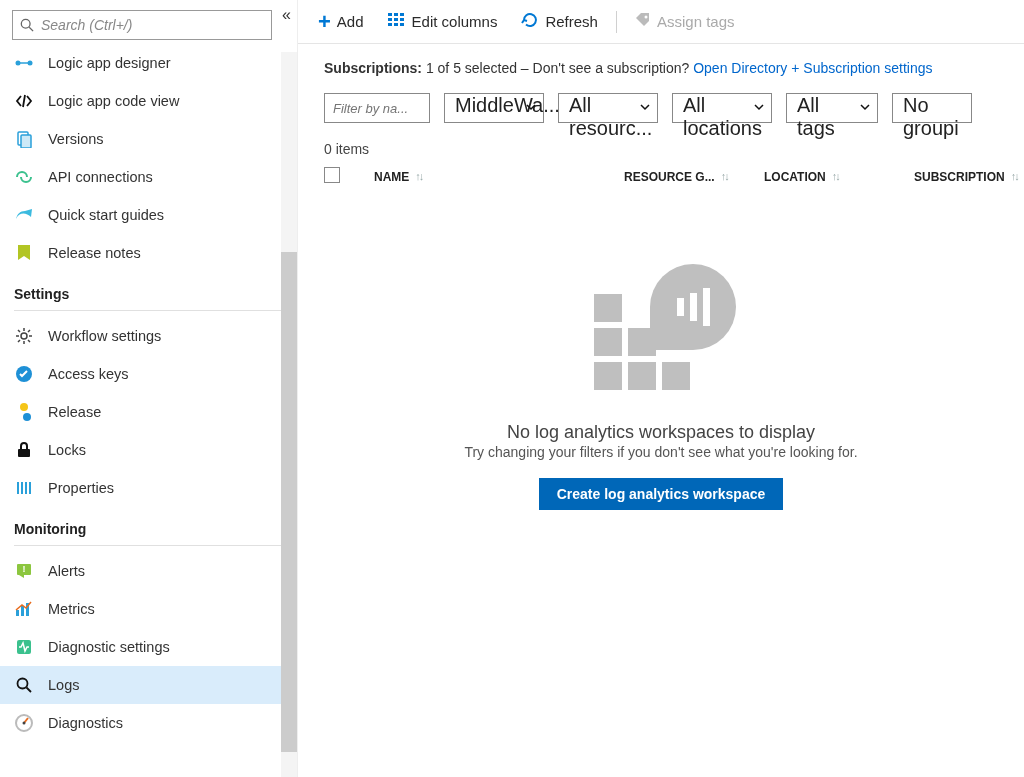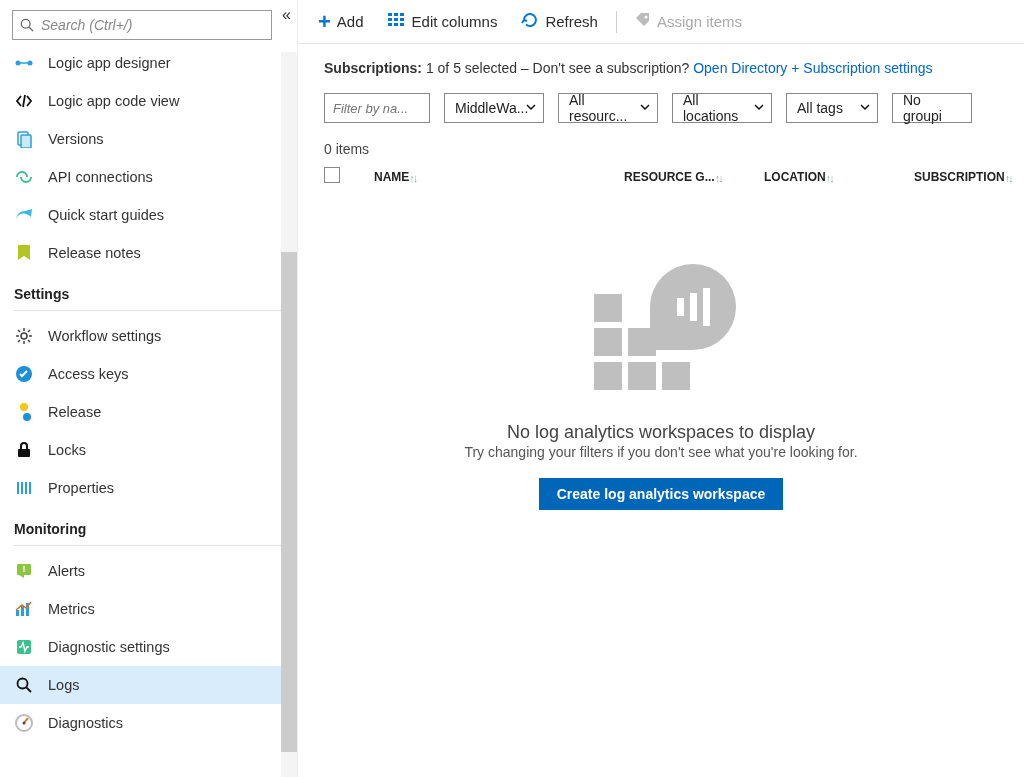--- a/index.html
+++ b/index.html
@@ -161,23 +161,22 @@
     padding: 0 8px;
     font-style: italic;
     font-size: 13px;
     color: #555;
   }
   .dd {
     height: 30px;
     border: 1px solid #888;
     padding: 0 26px 0 10px;
     display: inline-flex;
-    align-items: center;
     position: relative;
-    font-size: 14px;
+    font-size: 20px;
     color: #222;
     cursor: pointer;
     min-width: 80px;
   }
   .dd .chev {
     position: absolute;
     right: 6px;
     top: 7px;
     width: 12px;
     height: 12px;
@@ -191,21 +190,21 @@
 
   .table-header {
     display: grid;
     grid-template-columns: 50px 250px 140px 150px 150px;
     align-items: center;
     padding: 0 20px 8px 26px;
     font-size: 12px;
     font-weight: 700;
     color: #222;
   }
-  .table-header .cell { display:inline-flex; align-items:flex-end; }
+  .table-header .cell { display:inline-flex; align-items:flex-start; gap:6px; }
   .sort-arrows { color:#9aa; font-size:11px; letter-spacing:-2px; font-weight:400;}
   .check {
     width:16px; height:16px; border:1px solid #888; display:inline-block;
   }
 
   .empty-state {
     flex: 1;
     display: flex;
     flex-direction: column;
     align-items: center;
@@ -459,21 +458,21 @@
       <span>Refresh</span>
     </span>
     <span class="tb-sep"></span>
     <span class="tb-item disabled">
       <span class="ic">
         <svg width="16" height="16" viewBox="0 0 16 16">
             <path d="M1 6l5-5h8v8l-5 5-8-8z" fill="#bbb"></path>
             <circle cx="11" cy="5" r="1.5" fill="#fff"></circle>
           </svg>
       </span>
-      <span>Assign items</span>
+      <span>Assign tags</span>
     </span>
   </div>
 
   <div class="sub-row">
     <b>Subscriptions:</b><span> 1 of 5 selected – Don't see a subscription? </span><a>Open Directory + Subscription settings</a>
   </div>
 
   <div class="filter-row">
     <input class="filter-input" placeholder="Filter by na..." style="">
     <div class="dd" style="width:100px">

